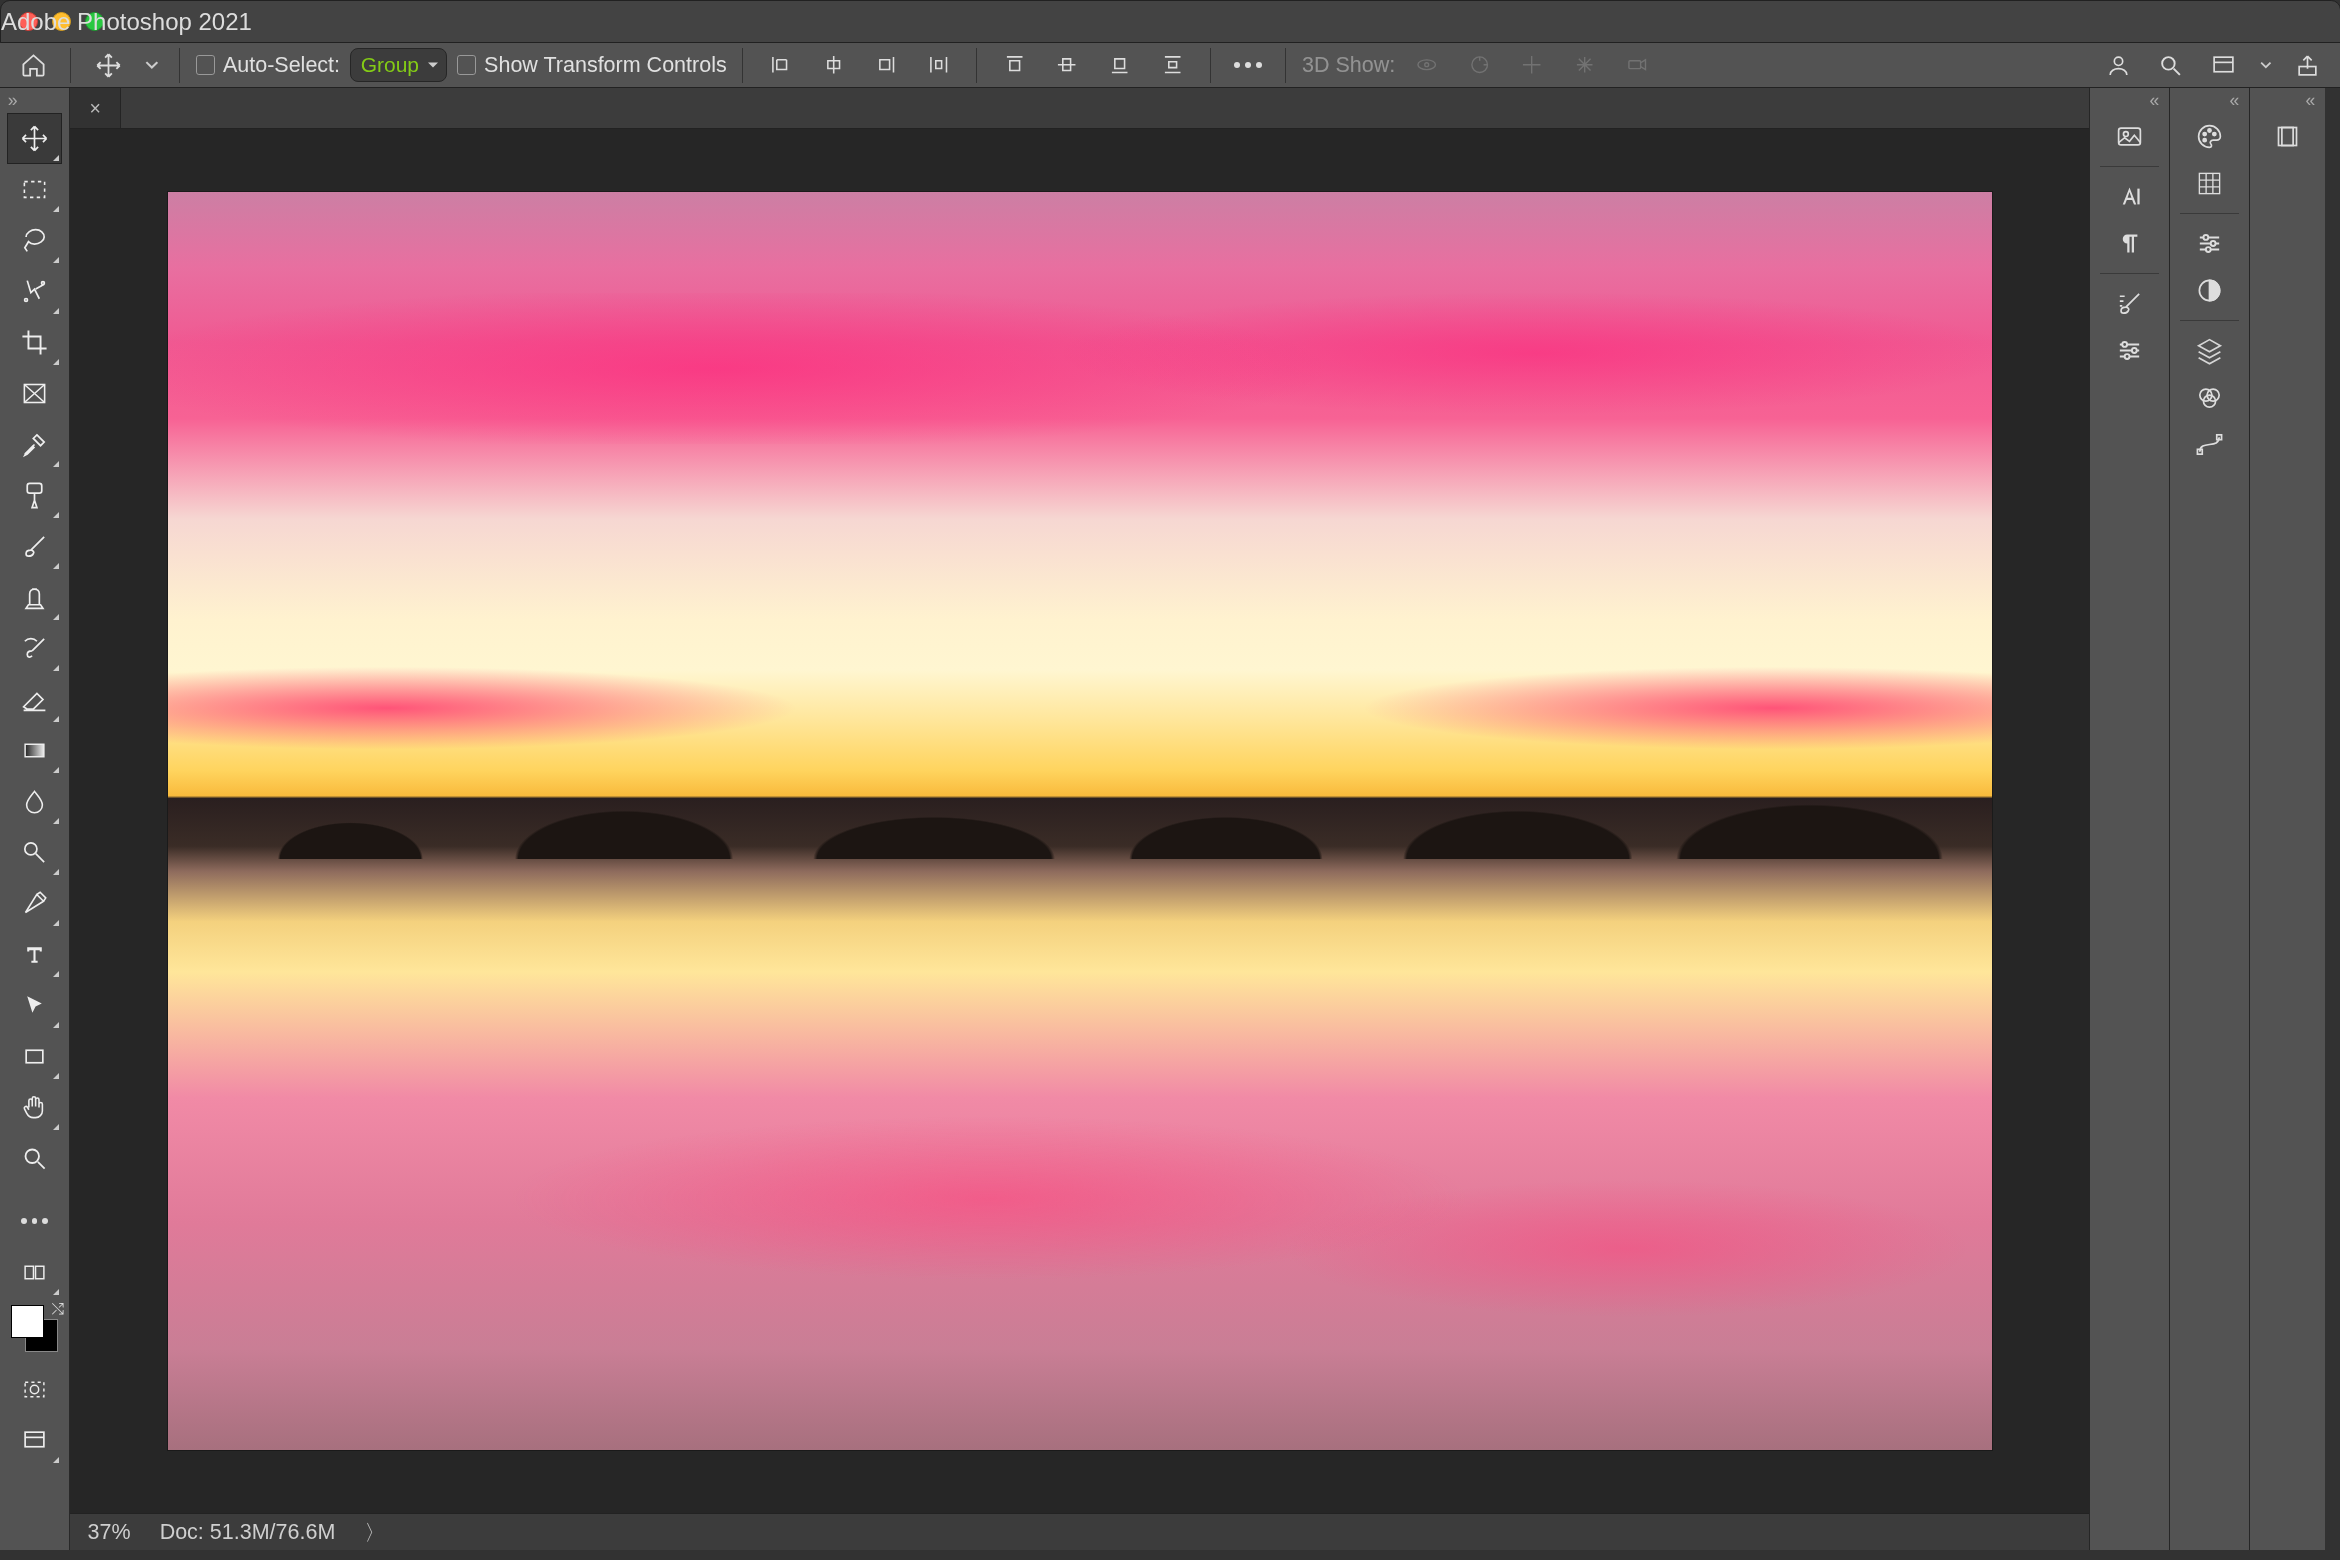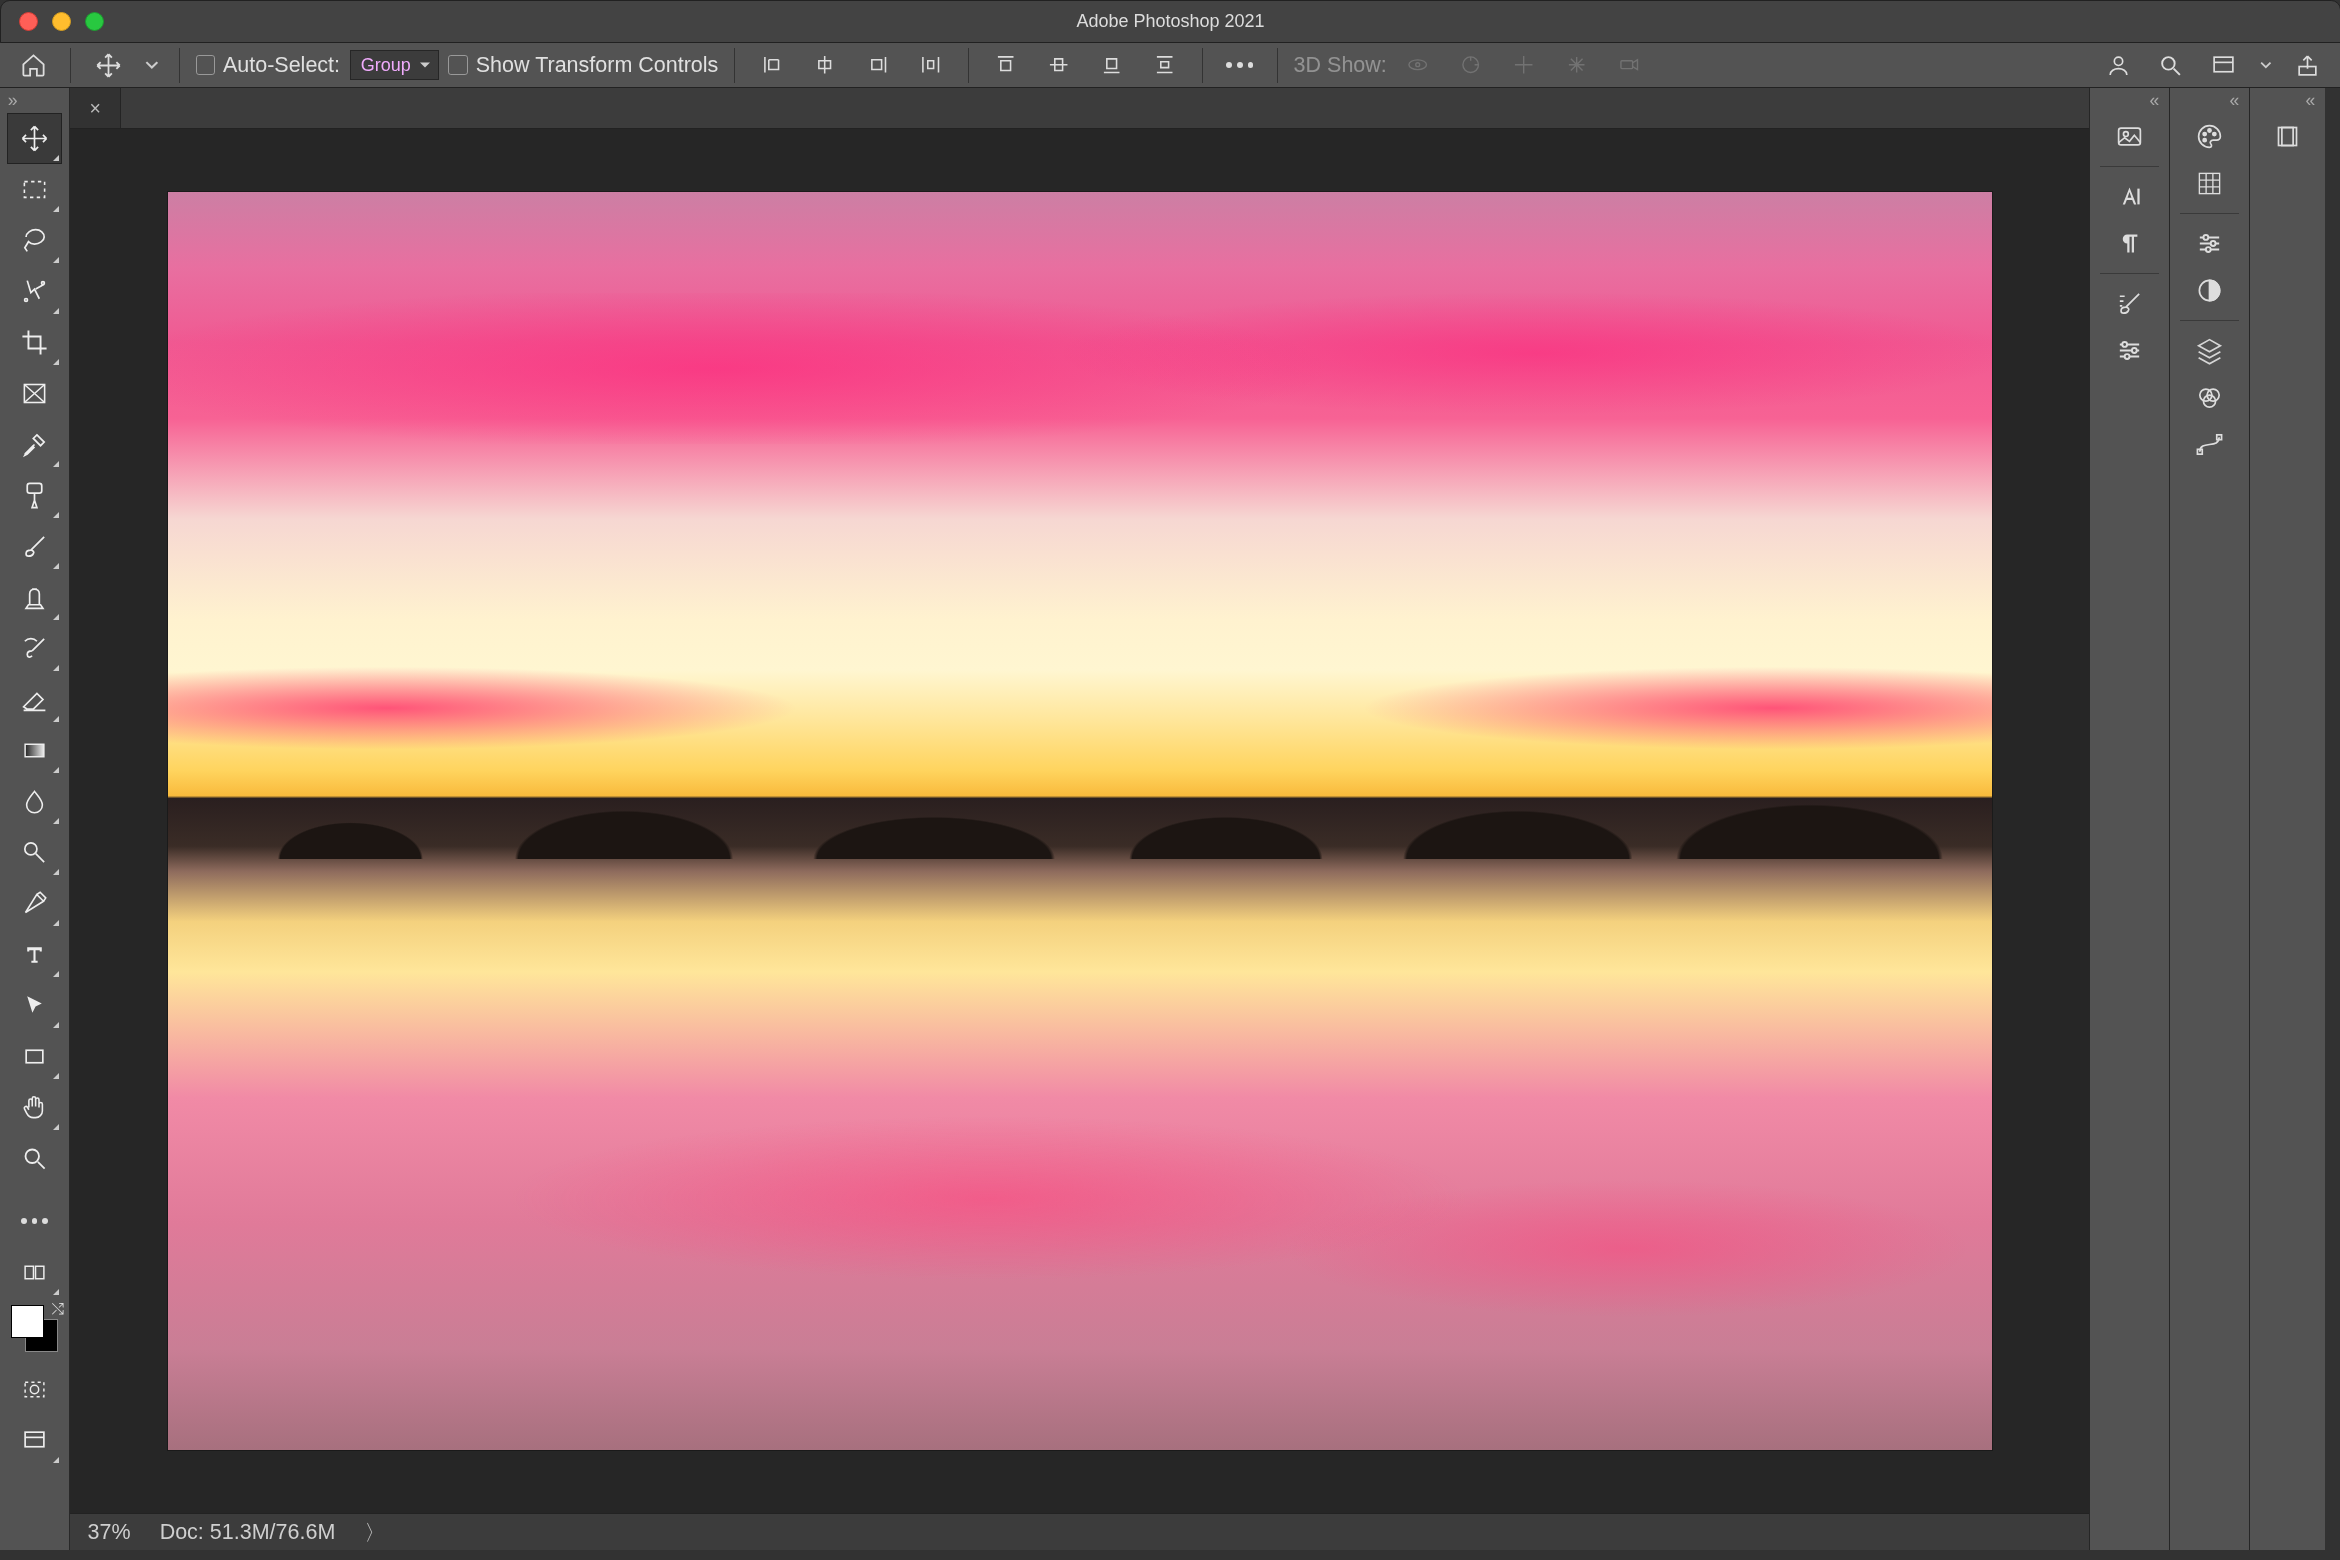--- a/index.html
+++ b/index.html
@@ -23,43 +23,43 @@
   align-items: center;
   position: relative;
 }
 .traffic { display: flex; gap: 13.7px; margin-left: 17.6px; }
 .traffic .dot { width: 19.5px; height: 19.5px; border-radius: 50%; }
 .dot.red { background: #ff5f57; border: 1px solid #d43d36; }
 .dot.yellow { background: #ffbd2e; border: 1px solid #d69e20; }
 .dot.green { background: #28c840; border: 1px solid #1e9b31; }
 .title-center {
   position: absolute; left: 0; right: 0;
-  text-align: center; color: #ddd; font-size: 18px;
+  text-align: left; color: #ddd; font-size: 24px;
 }
 
 .options {
   height: 45px;
   background: #535353;
   border-bottom: 1px solid #222;
   display: flex;
   align-items: center;
   padding: 0 11.7px;
   gap: 9.8px;
 }
 .icon-btn {
   width: 43px; height: 43px;
   display: inline-flex; align-items: center; justify-content: center;
   color: #ddd; border-radius: 3.9px;
 }
 .vdiv { width: 1px; height: 35px; background: #333; margin: 0 5.9px; }
 .chk { width: 19.5px; height: 19.5px; border: 1px solid #999; border-radius: 2.9px; display: inline-block; margin-right: 7.8px; }
 .opt-label { font-size: 21.5px; color: #e0e0e0; display: inline-flex; align-items: center; }
 .select {
-  background: #3c3c3c; border: 1px solid #262626; color: #f0abfc;
-  padding: 3.9px 27px 3.9px 9.8px; border-radius: 0; font-size: 18px;
+  background: #3c3c3c; border: 1px solid #262626; color: #84cc16;
+  padding: 3.9px 27px 3.9px 9.8px; border-radius: 8px; font-size: 21px;
   position: relative;
 }
 .select::after {
   content: ""; position: absolute; right: 7.8px; top: 50%;
   border: 5.9px solid transparent; border-top-color: #ccc;
   transform: translateY(-25%);
 }
 .disabled { opacity: 0.45; }
 .flex-spacer { flex: 1; }
 

